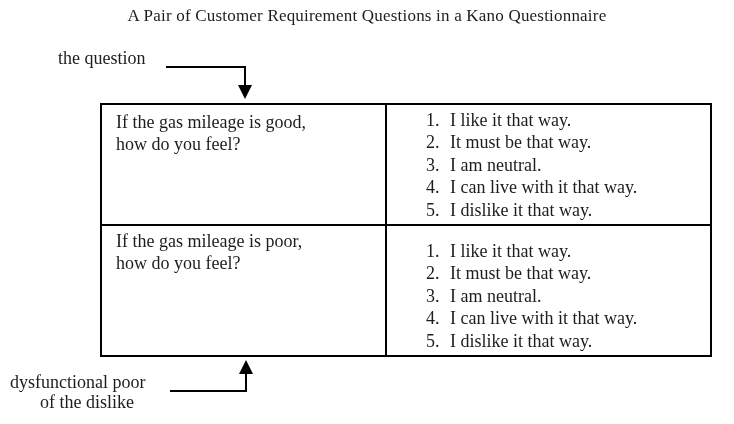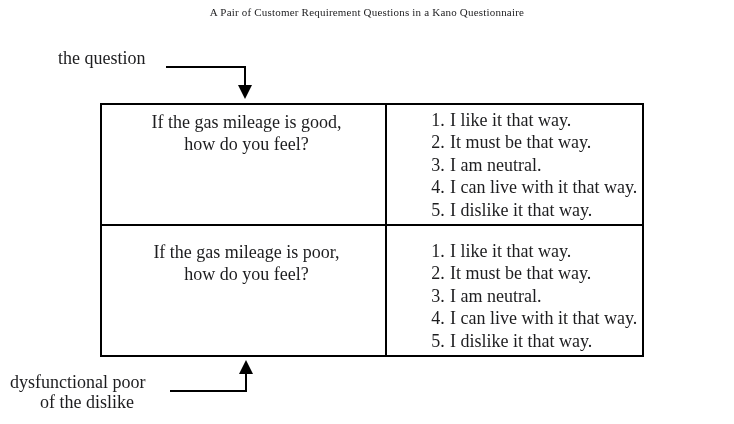--- a/index.html
+++ b/index.html
@@ -19,21 +19,21 @@
     height: 424px;
     background: var(--bg);
     overflow: hidden;
   }
   .title {
     position: absolute;
     top: 6px;
     left: 0;
     width: 100%;
     text-align: center;
-    font-size: 11px;
+    font-size: 17px;
     letter-spacing: 0.2px;
   }
   .label {
     position: absolute;
     font-size: 18px;
     line-height: 20px;
     white-space: nowrap;
   }
   .label-functional { left: 10px; top: 48px; }
   .label-functional .line2 { margin-left: 48px; }
@@ -46,34 +46,33 @@
     width: 734px; height: 424px;
     pointer-events: none;
   }
   .conn-line { stroke: var(--line); stroke-width: 2; fill: none; }
   .conn-arrow { fill: var(--line); stroke: none; }
 
   .ktable {
     position: absolute;
     left: 100px;
     top: 103px;
-    width: 544px;
+    width: 612px;
     height: 254px;
     border: 2px solid var(--line);
     display: grid;
     grid-template-columns: 285px 1fr;
     grid-template-rows: 121px 1fr;
     background: var(--bg);
-    text-align: center;
   }
   .cell { font-size: 18px; }
   .cell.c1 { border-right: 2px solid var(--line); }
   .cell.r1 { border-bottom: 2px solid var(--line); }
   .cell.question { padding: 6px 8px 0 14px; line-height: 22px; }
-  .cell.question.r2 { padding-top: 15px; }
+  .cell.question.r2 { padding-top: 4px; }
   .cell.options { padding: 4px 0 0 39px; }
   .cell.options.r2 { padding-top: 14px; }
   .opt { display: flex; line-height: 22.4px; white-space: nowrap; }
   .opt .num { width: 24px; flex: 0 0 24px; }
 </style>
 </head>
 <body>
 
 <div class="canvas">
 

